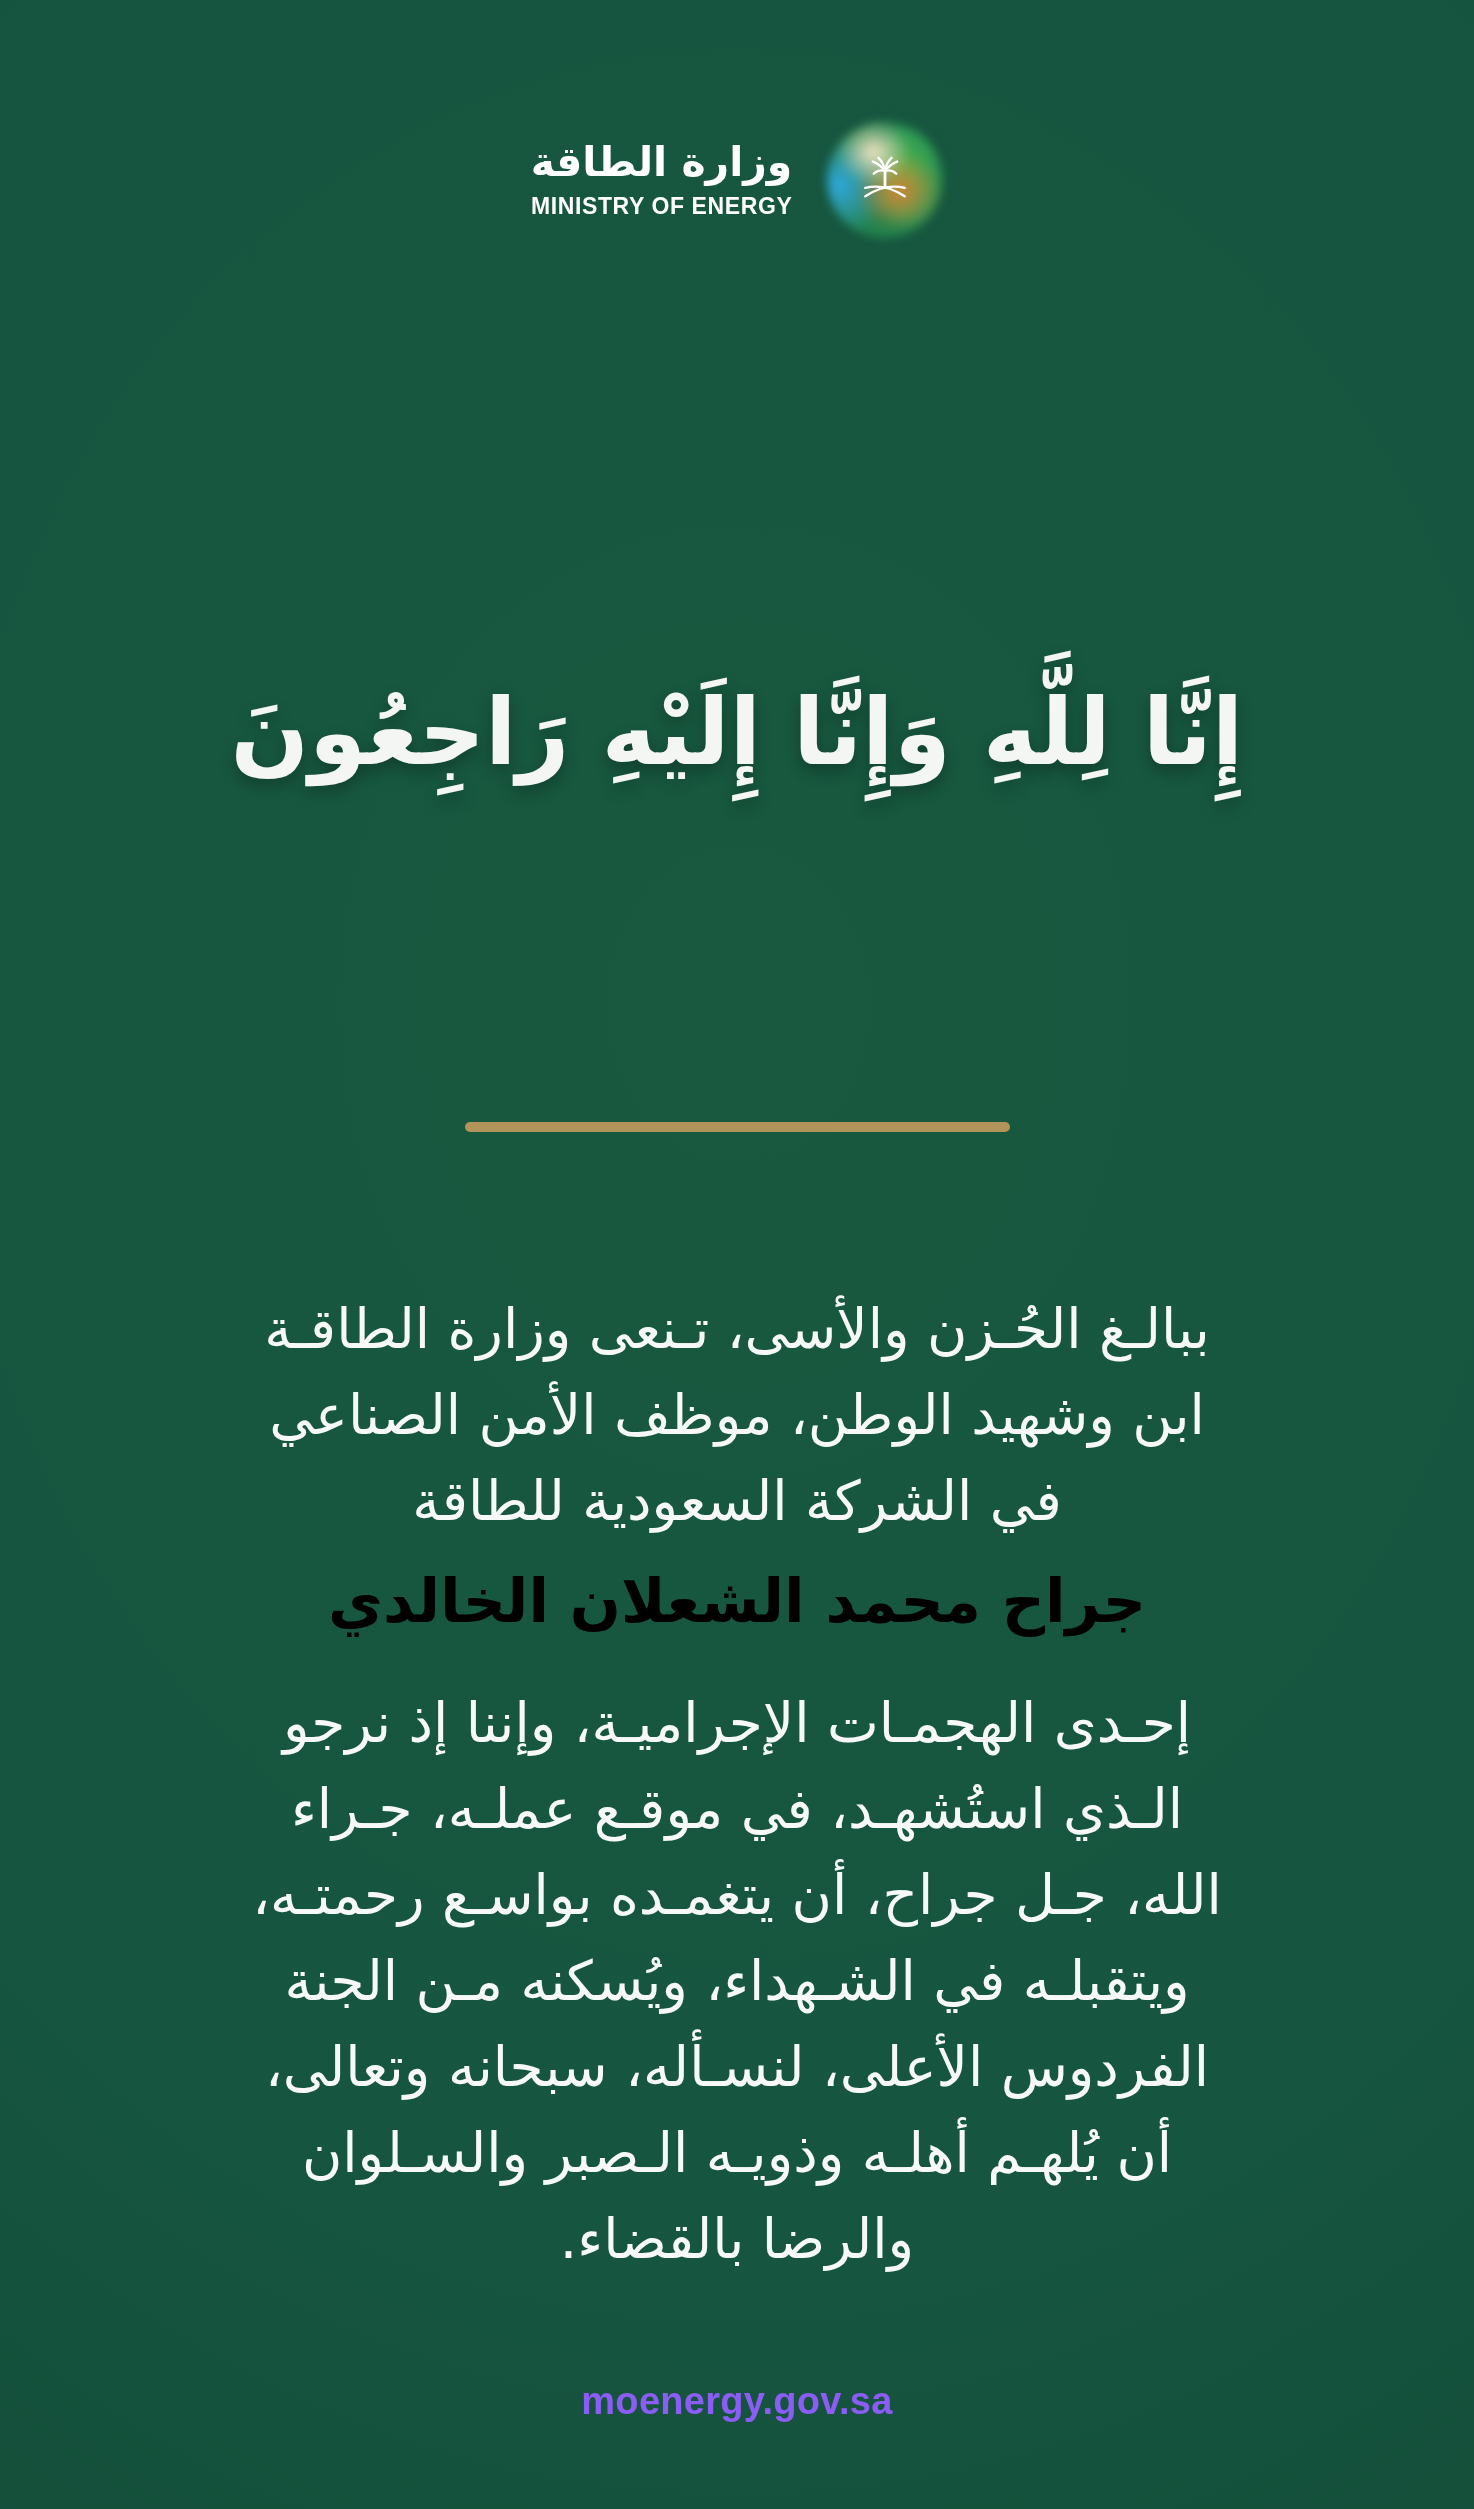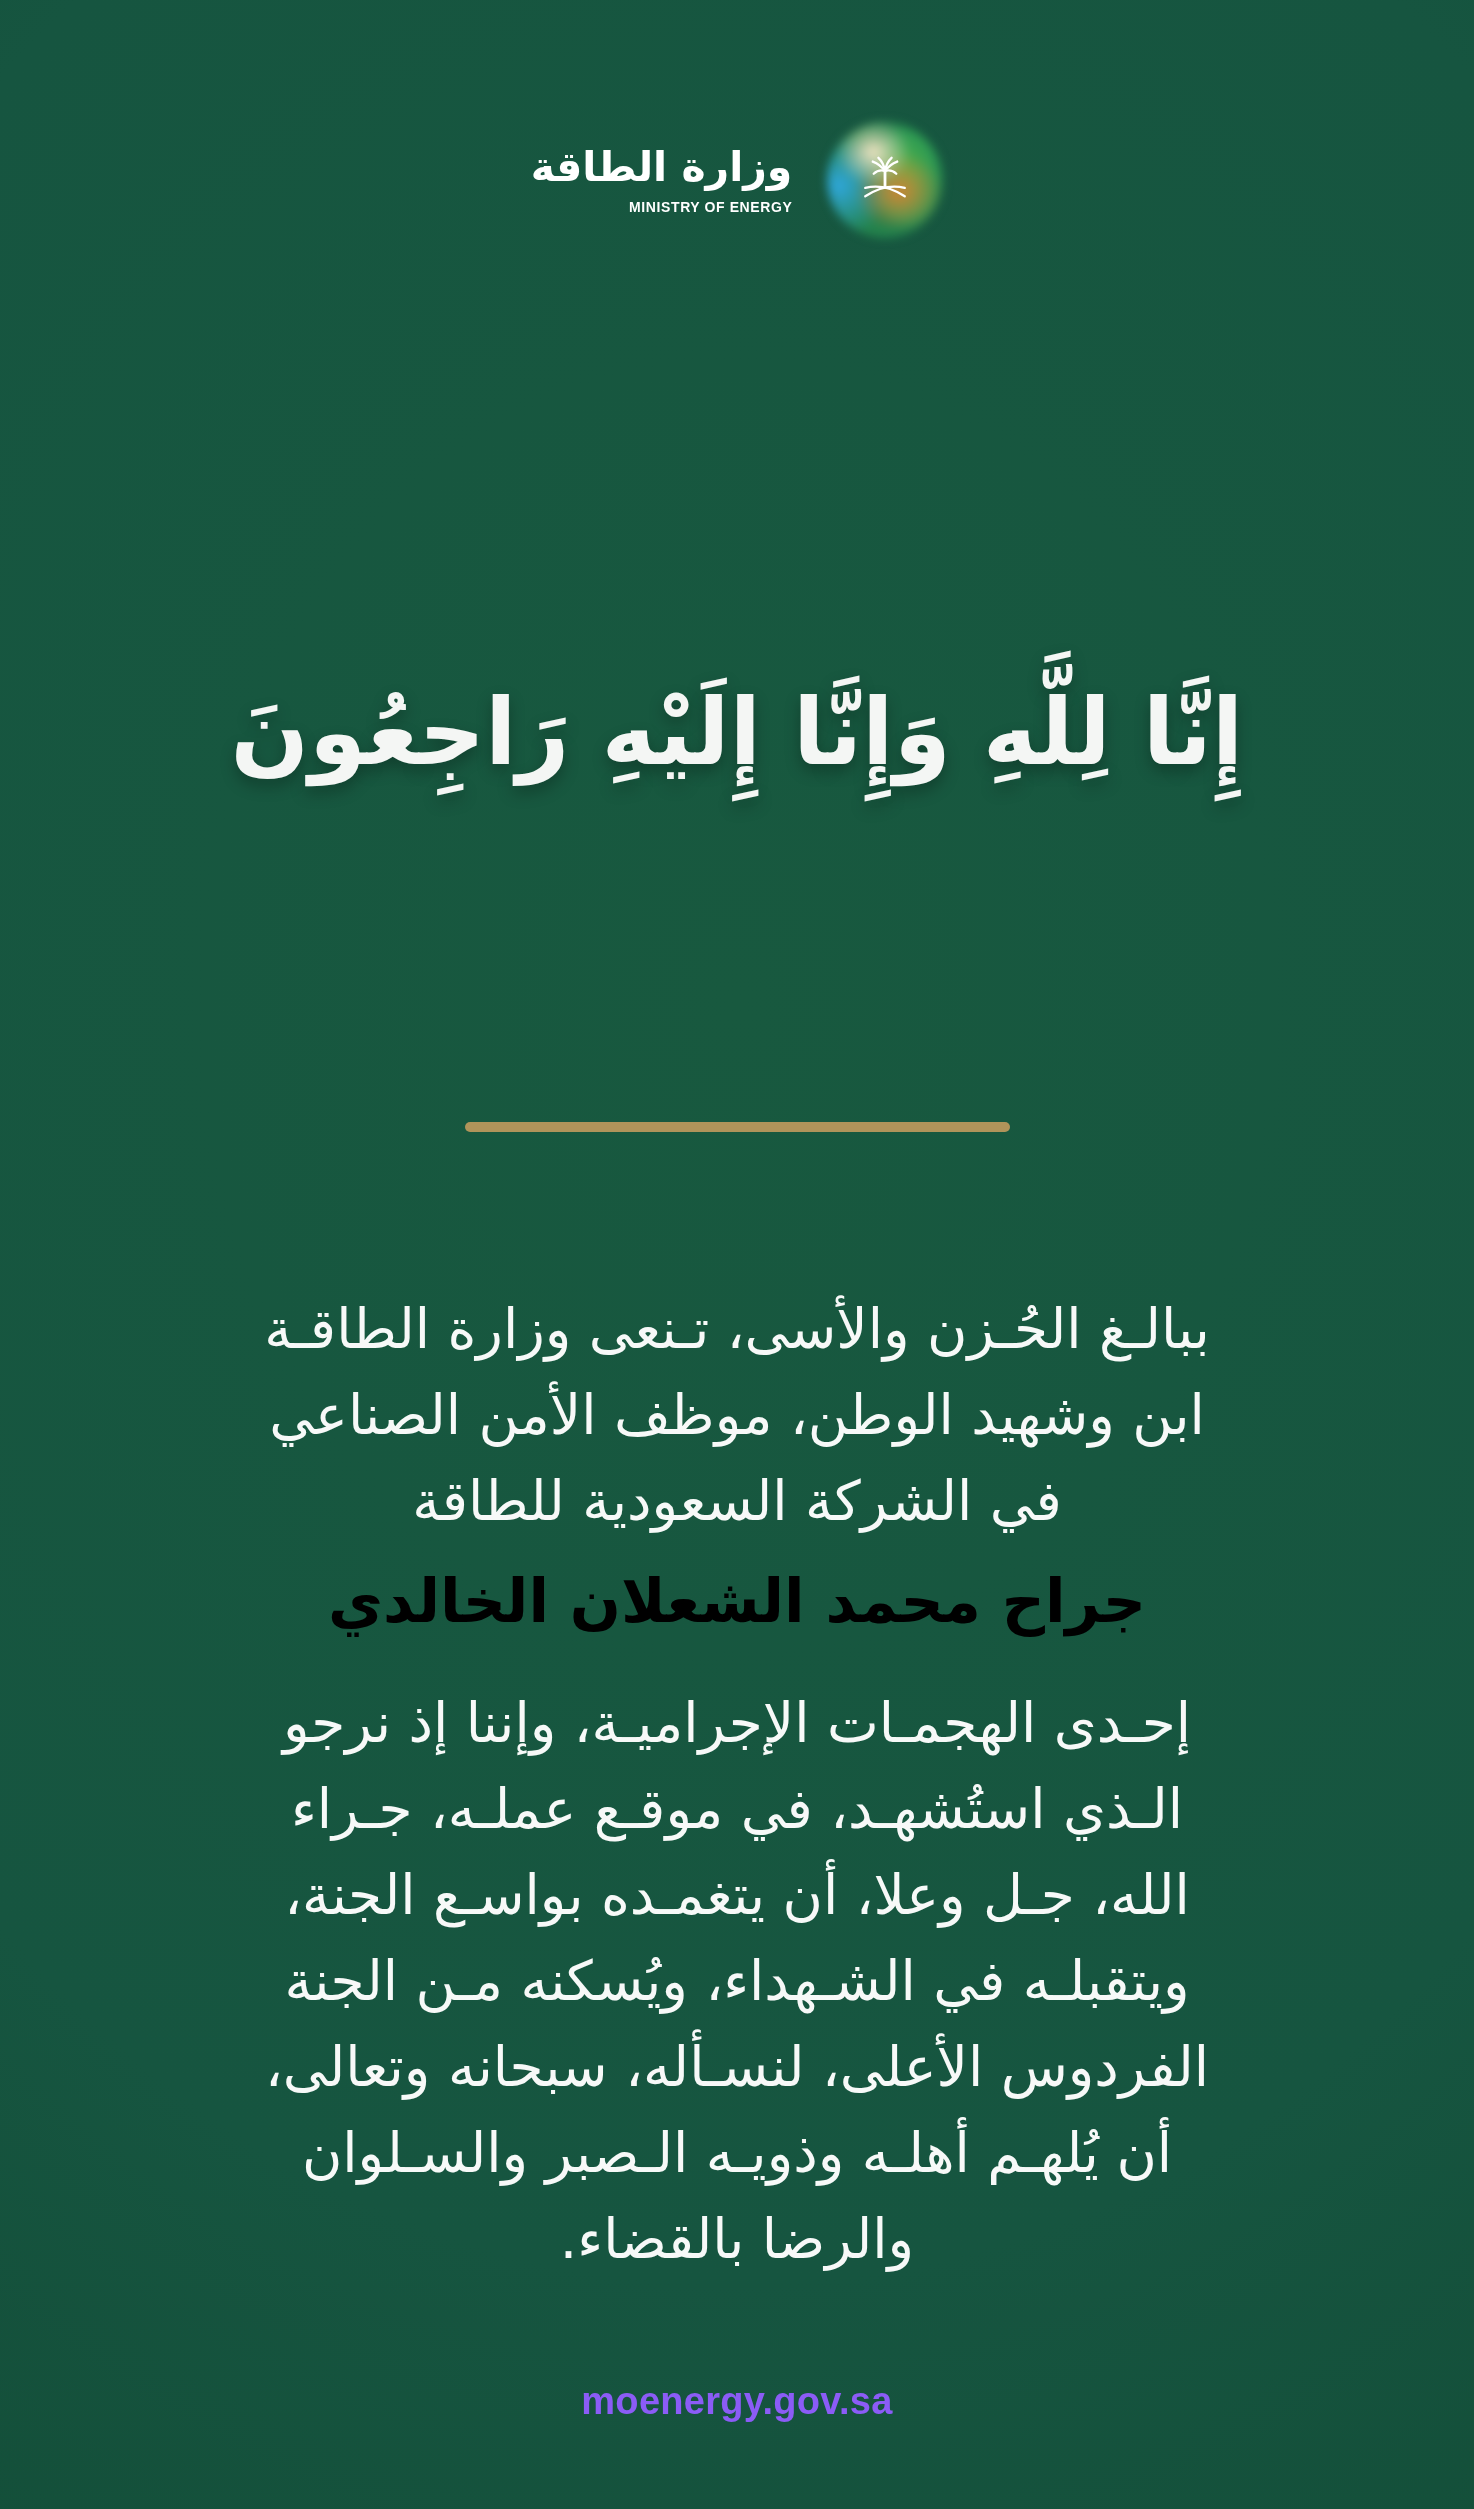--- a/index.html
+++ b/index.html
@@ -7,21 +7,21 @@
     width:1474px;height:2509px;position:relative;overflow:hidden;
     background:radial-gradient(120% 85% at 50% 40%, #18593F 0%, #165540 60%, #124B35 100%);
     font-family:"DejaVu Sans", sans-serif;
   }
   .abs{position:absolute;left:0;right:0;}
 
   
   .logo-row{top:122px;display:flex;justify-content:center;align-items:center;gap:35px;}
   .logo-text{display:flex;flex-direction:column;align-items:flex-end;color:#FFFFFF;}
   .logo-ar{font-size:41px;line-height:1.1;font-weight:bold;direction:rtl;}
-  .logo-en{font-family:"Liberation Sans", sans-serif;font-size:14px;font-weight:bold;
+  .logo-en{font-family:"Liberation Sans", sans-serif;font-size:23px;font-weight:bold;
            letter-spacing:0.6px;margin-top:8.8px;white-space:nowrap;}
   .logo-mark{position:relative;width:116px;height:116px;flex:0 0 auto;}
   .logo-circle{
     position:absolute;inset:0;border-radius:50%;
     background:
       radial-gradient(55% 50% at 40% 26%, #F4E6C4 0%, rgba(244,230,196,0) 58%),
       radial-gradient(62% 55% at 62% 60%, #CD8435 0%, rgba(205,132,53,0) 62%),
       radial-gradient(75% 75% at 10% 55%, #2FA7DC 0%, rgba(47,167,220,0) 60%),
       radial-gradient(closest-side at 68% 46%, #52B648 0%, #2E9A53 78%, #23824C 100%);
     filter:blur(4.9px);
@@ -85,21 +85,21 @@
   <div class="line">ببالـغ الحُـزن والأسى، تـنعى وزارة الطاقـة</div>
   <div class="line">ابن وشهيد الوطن، موظف الأمن الصناعي</div>
   <div class="line">في الشركة السعودية للطاقة</div>
 </div>
 
 <div class="abs ar-block name" lang="ar">جراح محمد الشعلان الخالدي</div>
 
 <div class="abs ar-block body-par" lang="ar">
   <div class="line">إحـدى الهجمـات الإجراميـة، وإننا إذ نرجو</div>
   <div class="line">الـذي استُشهـد، في موقـع عملـه، جـراء</div>
-  <div class="line">الله، جـل وعلا، أن يتغمـده بواسـع الجنة،</div>
+  <div class="line">الله، جـل جراح، أن يتغمـده بواسـع رحمتـه،</div>
   <div class="line">ويتقبلـه في الشـهداء، ويُسكنه مـن الجنة</div>
   <div class="line">الفردوس الأعلى، لنسـأله، سبحانه وتعالى،</div>
   <div class="line">أن يُلهـم أهلـه وذويـه الـصبر والسـلوان</div>
   <div class="line">والرضا بالقضاء.</div>
 </div>
 
 <div class="abs footer">moenergy.gov.sa</div>
 
 
 </body></html>

